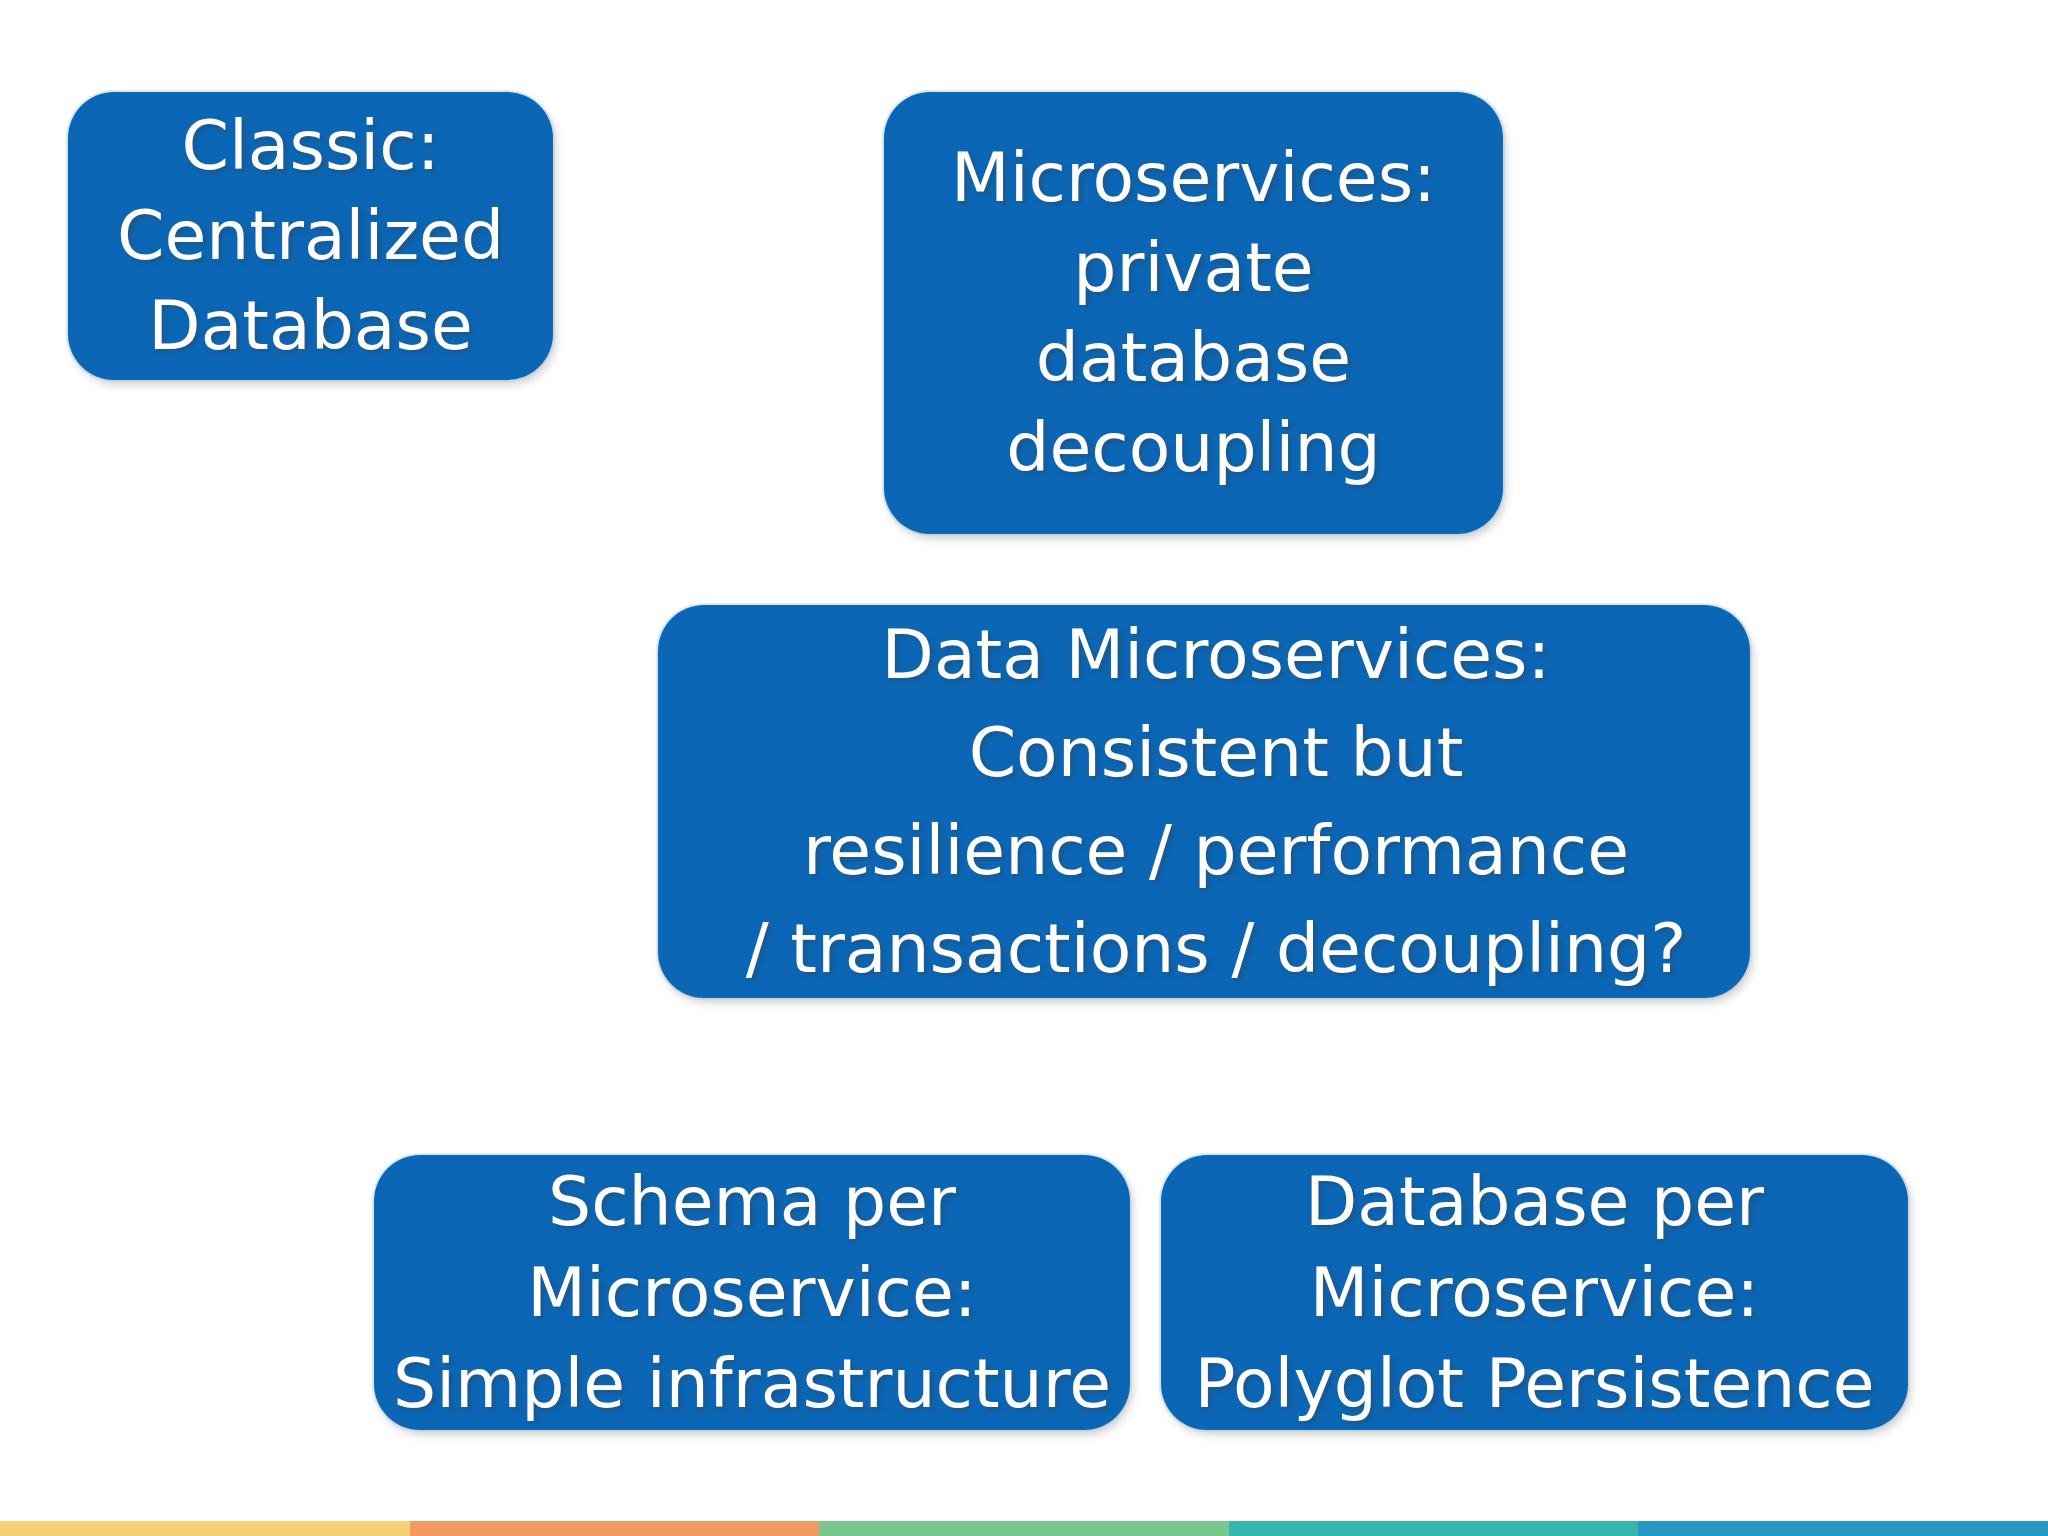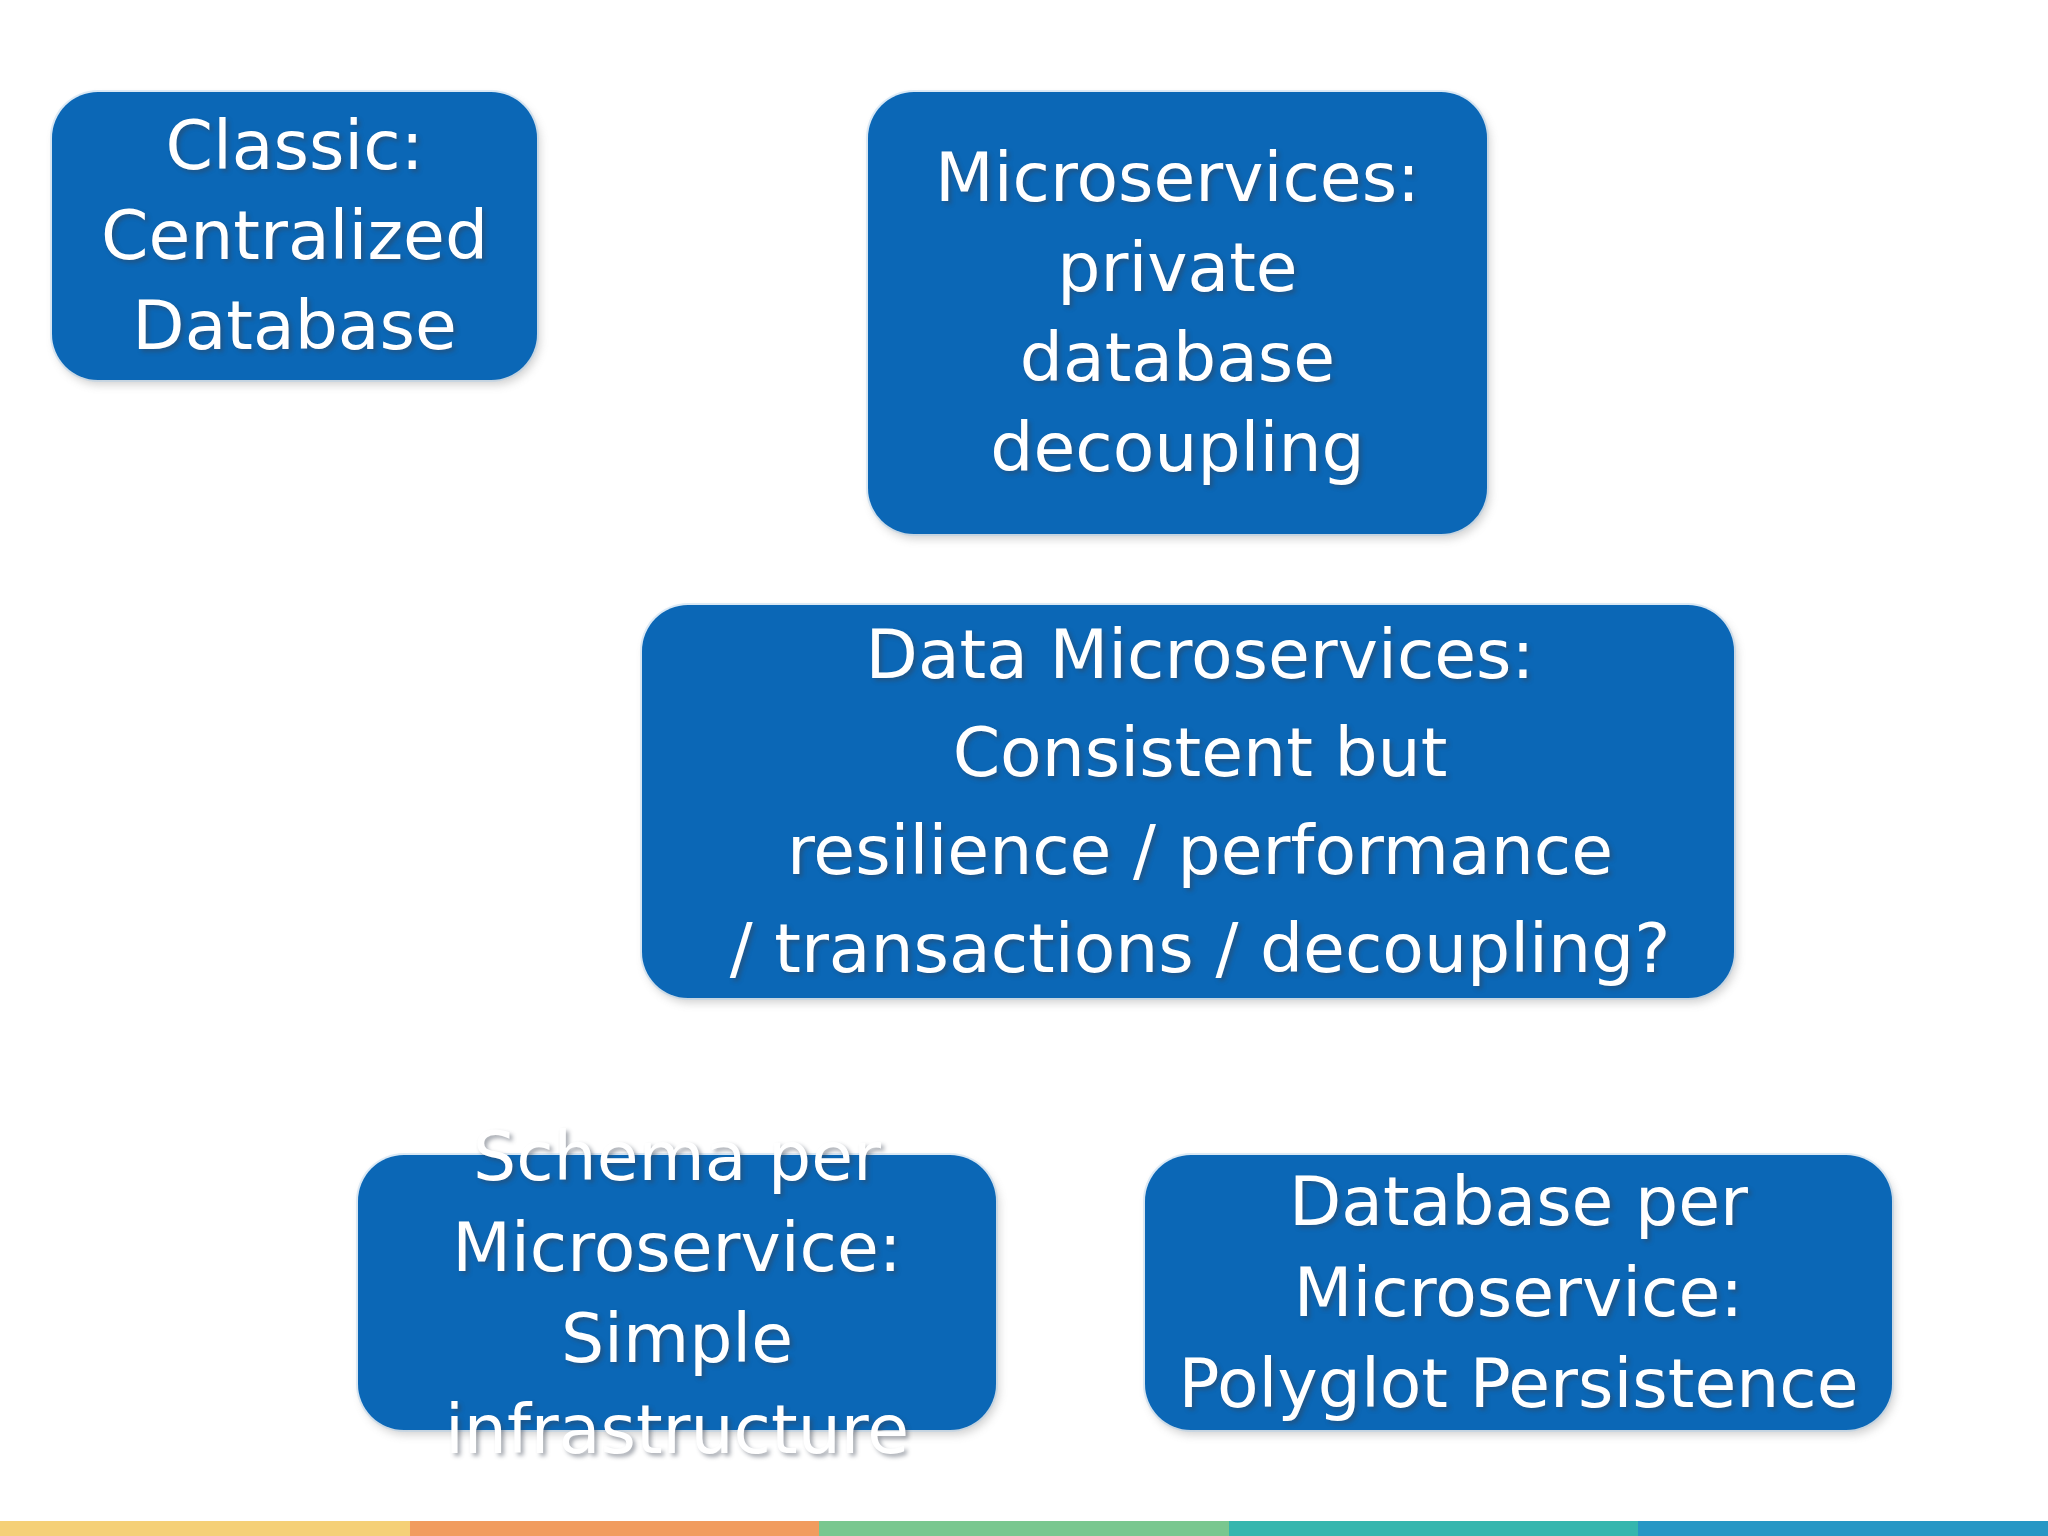--- a/index.html
+++ b/index.html
@@ -25,25 +25,26 @@
     align-items: center;
     justify-content: center;
     text-align: center;
     white-space: pre-line;
     font-size: 68px;
     font-weight: 400;
     border-radius: 46px;
     text-shadow: 3px 3px 4px rgba(55, 65, 80, 0.45);
     box-shadow: 0 0 0 2px rgba(165, 203, 235, 0.38), 3px 5px 9px rgba(110, 110, 110, 0.30);
     letter-spacing: 0px;
+    margin-left: 16px;
   }
   #b0 { left: 52px;   top: 92px;   width: 485px;  height: 288px; line-height: 90px; }
   #b1 { left: 868px;  top: 92px;   width: 619px;  height: 442px; line-height: 90px; }
   #b2 { left: 642px;  top: 605px;  width: 1068px; height: 393px; line-height: 98px; padding-left: 24px; }
-  #b3 { left: 358px;  top: 1155px; width: 638px;  height: 275px; line-height: 91px; }
+  #b3 { left: 358px;  top: 1155px; width: 756px;  height: 275px; line-height: 91px; }
   #b4 { left: 1145px; top: 1155px; width: 747px;  height: 275px; line-height: 91px; }
   .stripe {
     position: absolute;
     left: 0;
     bottom: 0;
     width: 2048px;
     height: 15px;
     display: flex;
   }
   .stripe .seg {

